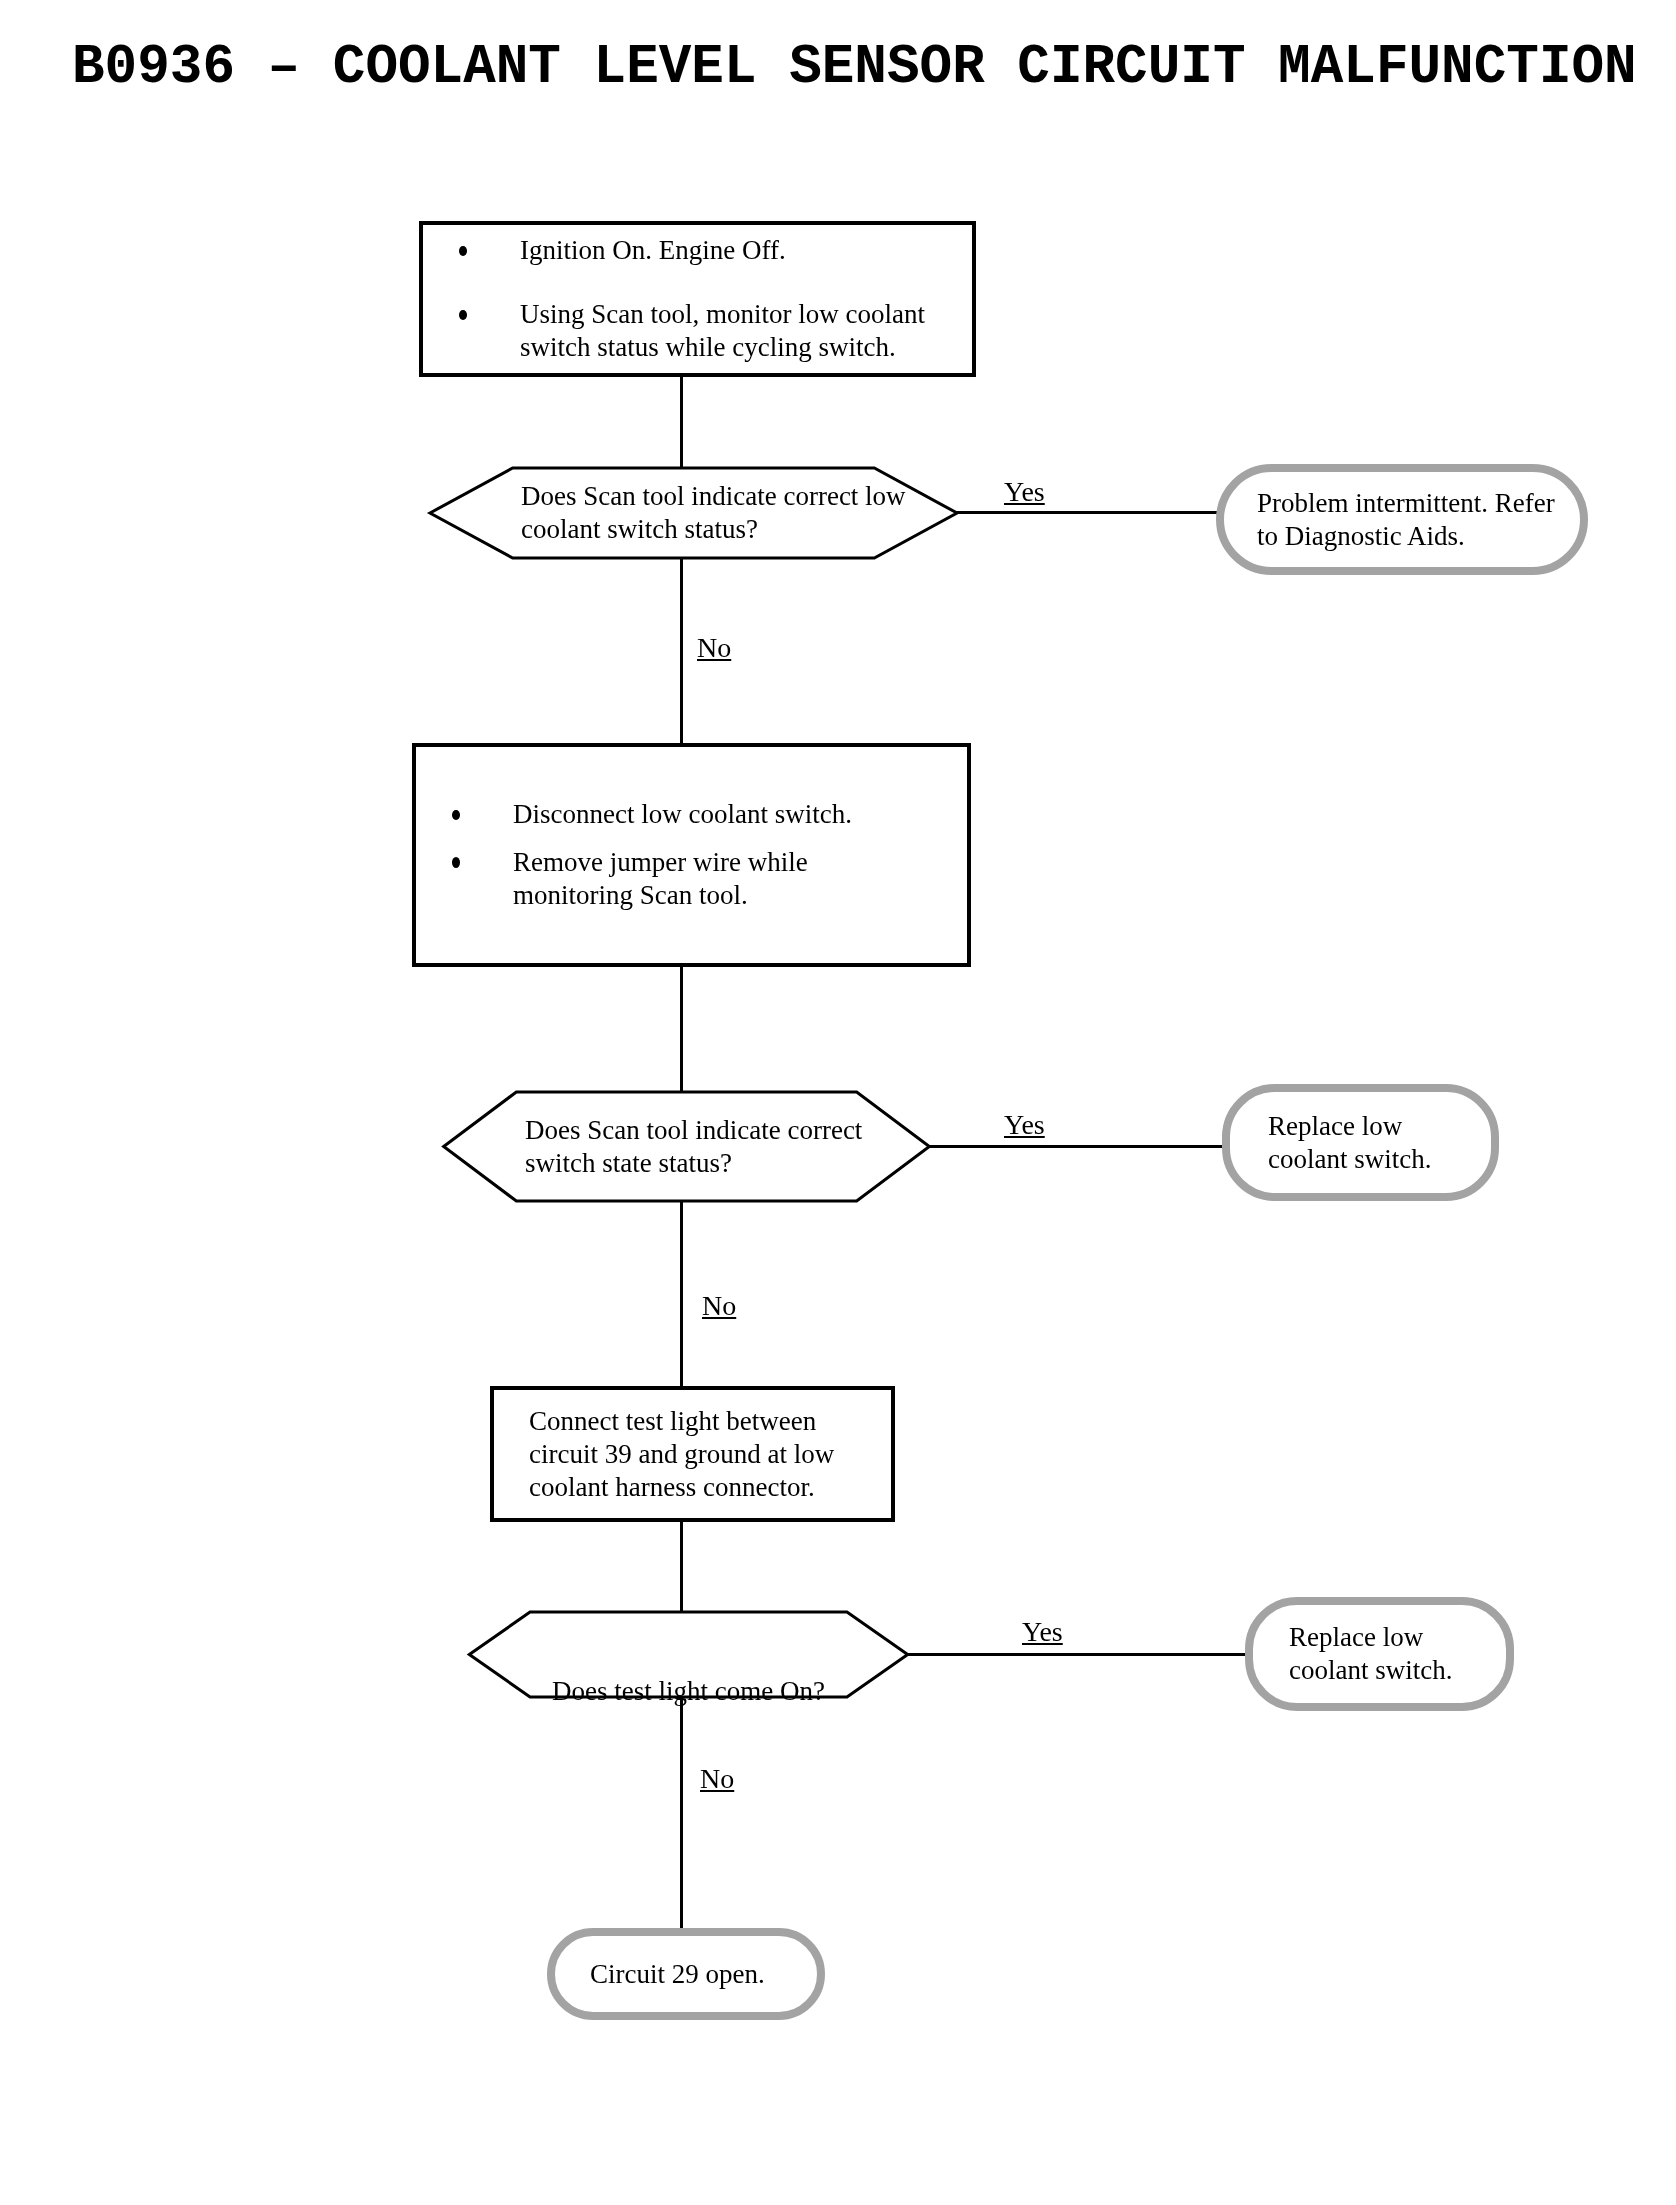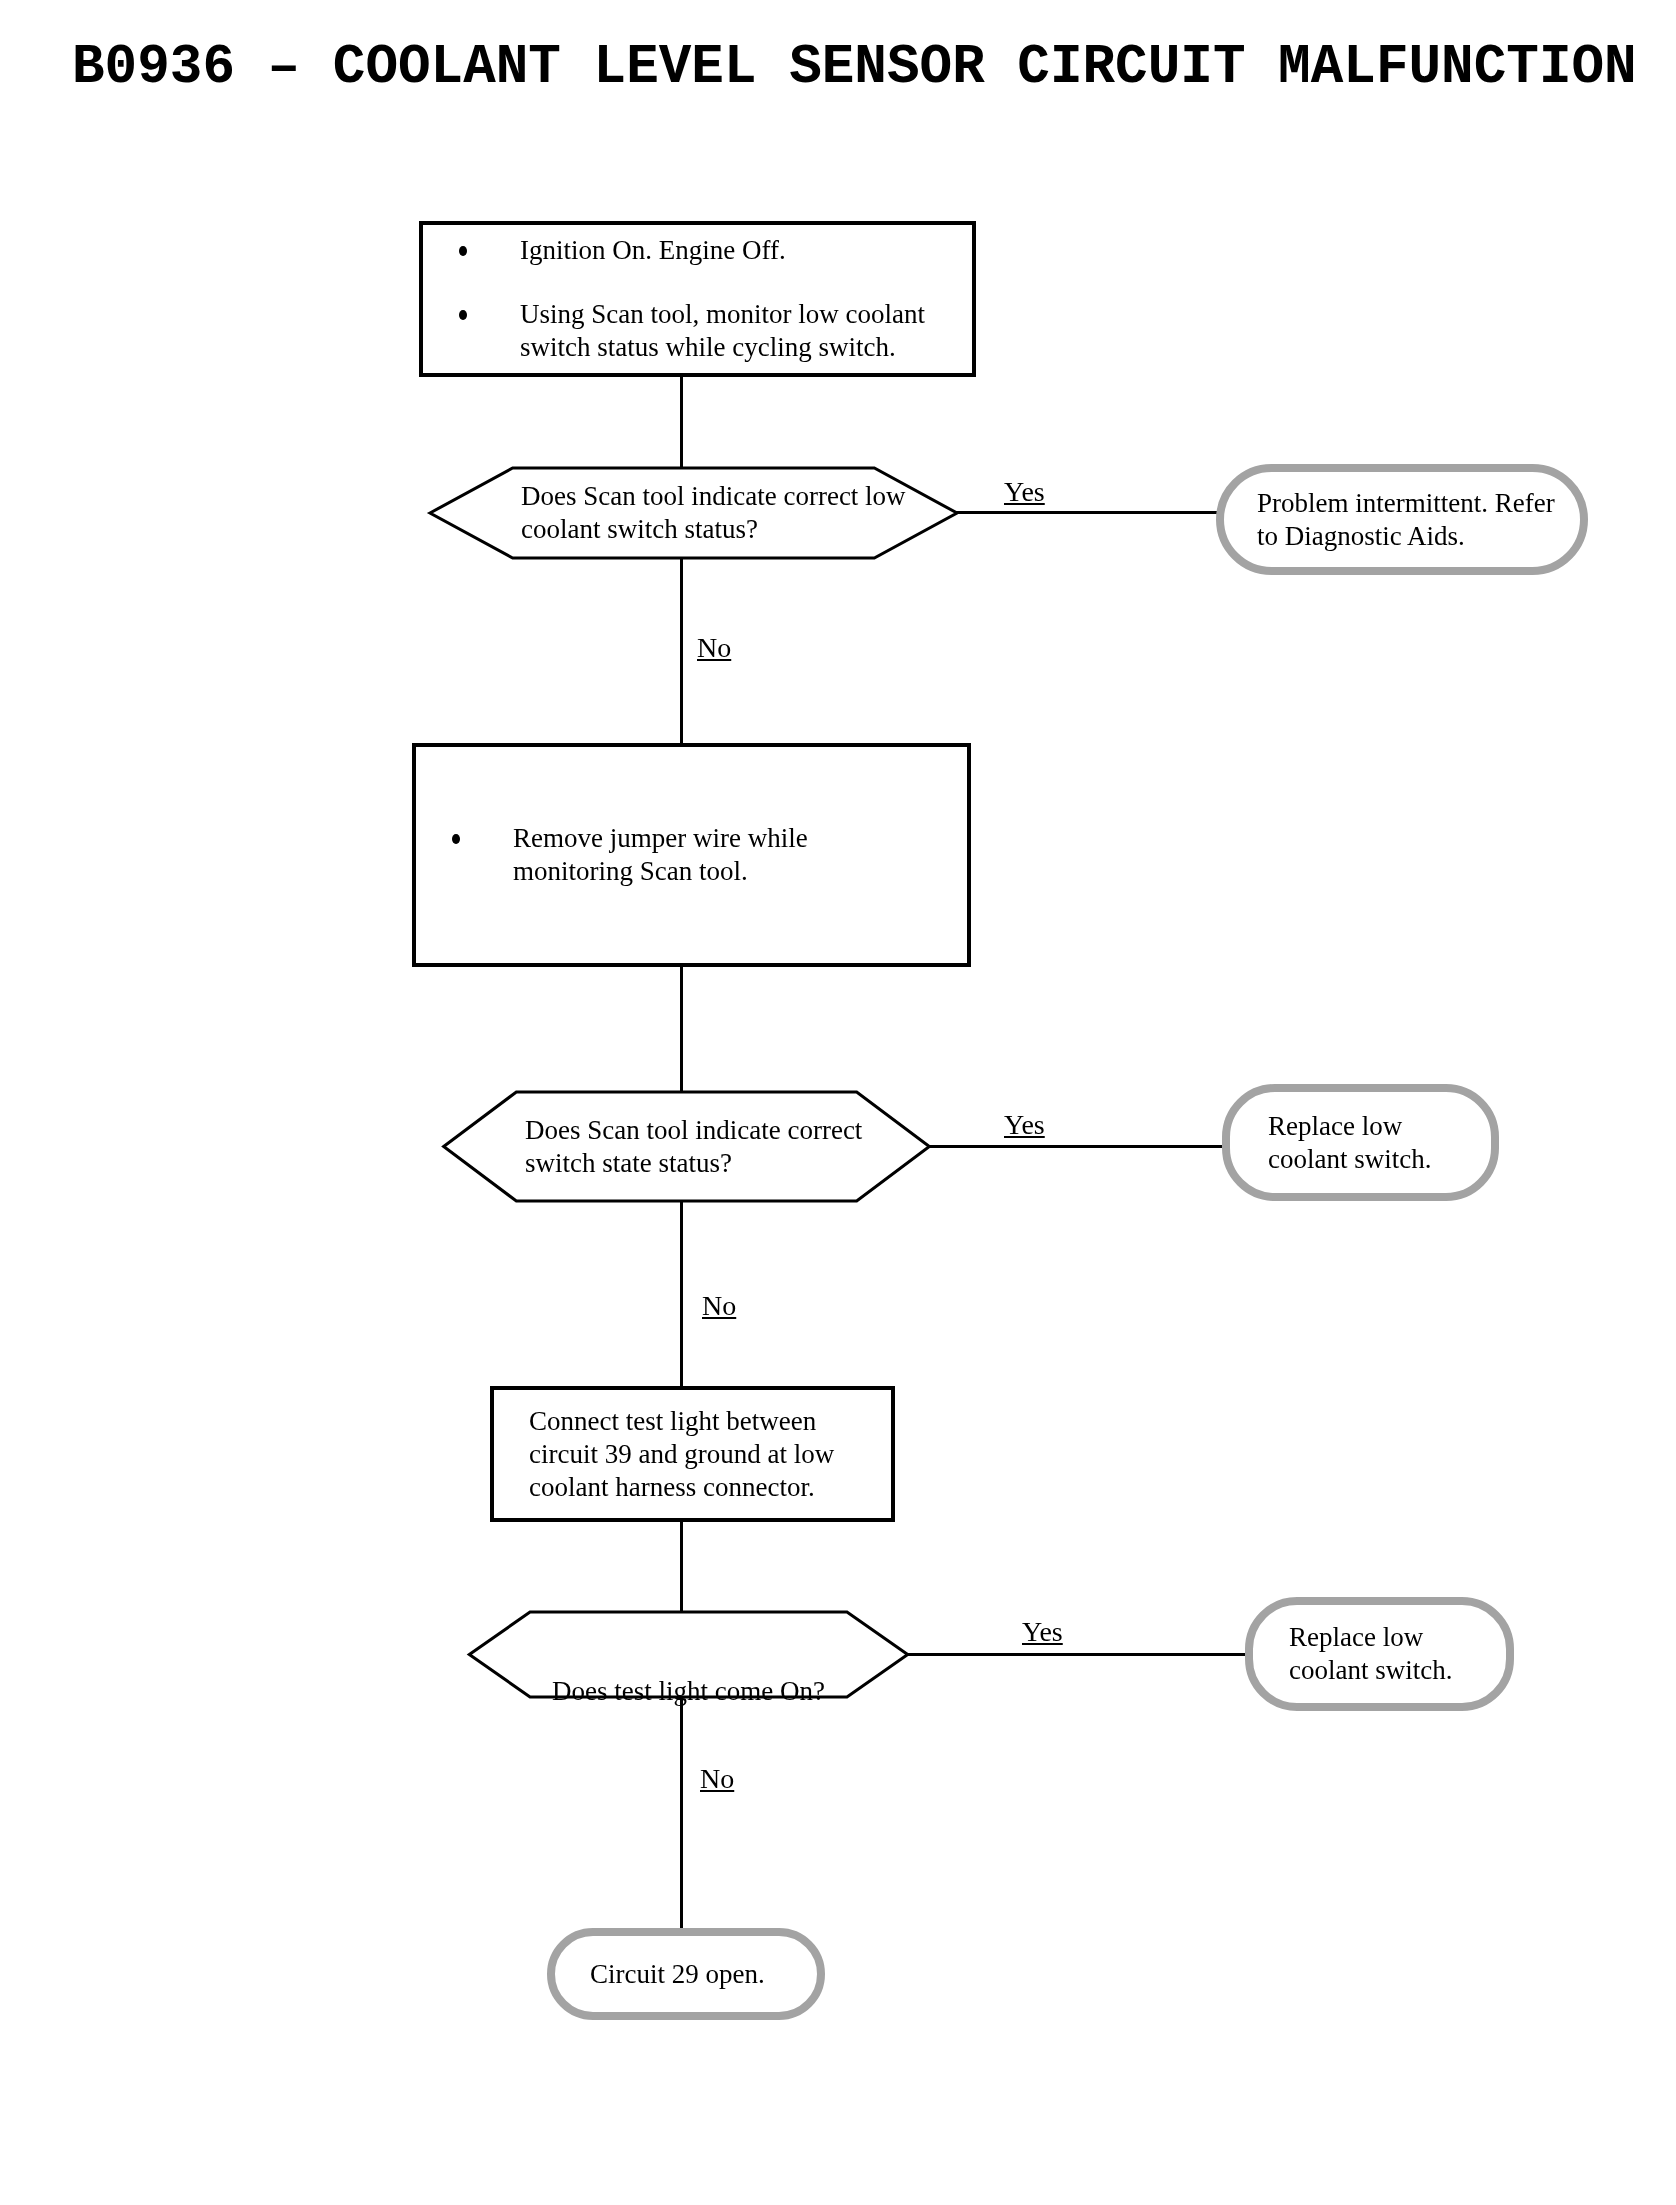--- a/index.html
+++ b/index.html
@@ -93,20 +93,24 @@
     <div class="node-text">Problem intermittent. Refer to Diagnostic Aids.</div>
   </div>
 
   <div class="vline" style="left:680px; top:557px; height:188px;"></div>
   <div class="branch-label" style="left:697px; top:633px;">No</div>
 
   <div class="rect" style="left:412px; top:743px; width:559px; height:224px;">
     <div class="bullets" style="gap:14.6px;">
       <div class="bullet-item">
         <span class="bullet-dot"></span>
+        <span class="bullet-text node-text">Disconnect low coolant switch.</span>
+      </div>
+      <div class="bullet-item">
+        <span class="bullet-dot"></span>
         <span class="bullet-text node-text" style="max-width:322px;">Remove jumper wire while monitoring Scan tool.</span>
       </div>
     </div>
   </div>
 
   <div class="vline" style="left:680px; top:965px; height:129px;"></div>
 
   <div class="hex" style="left:443px; top:1092px; width:487px; height:109px;">
     <svg width="487" height="109" viewBox="0 0 802 180">
       <polygon points="0,90 120,0 682,0 802,90 682,180 120,180" fill="#ffffff" stroke="#000000" stroke-width="5"></polygon>

